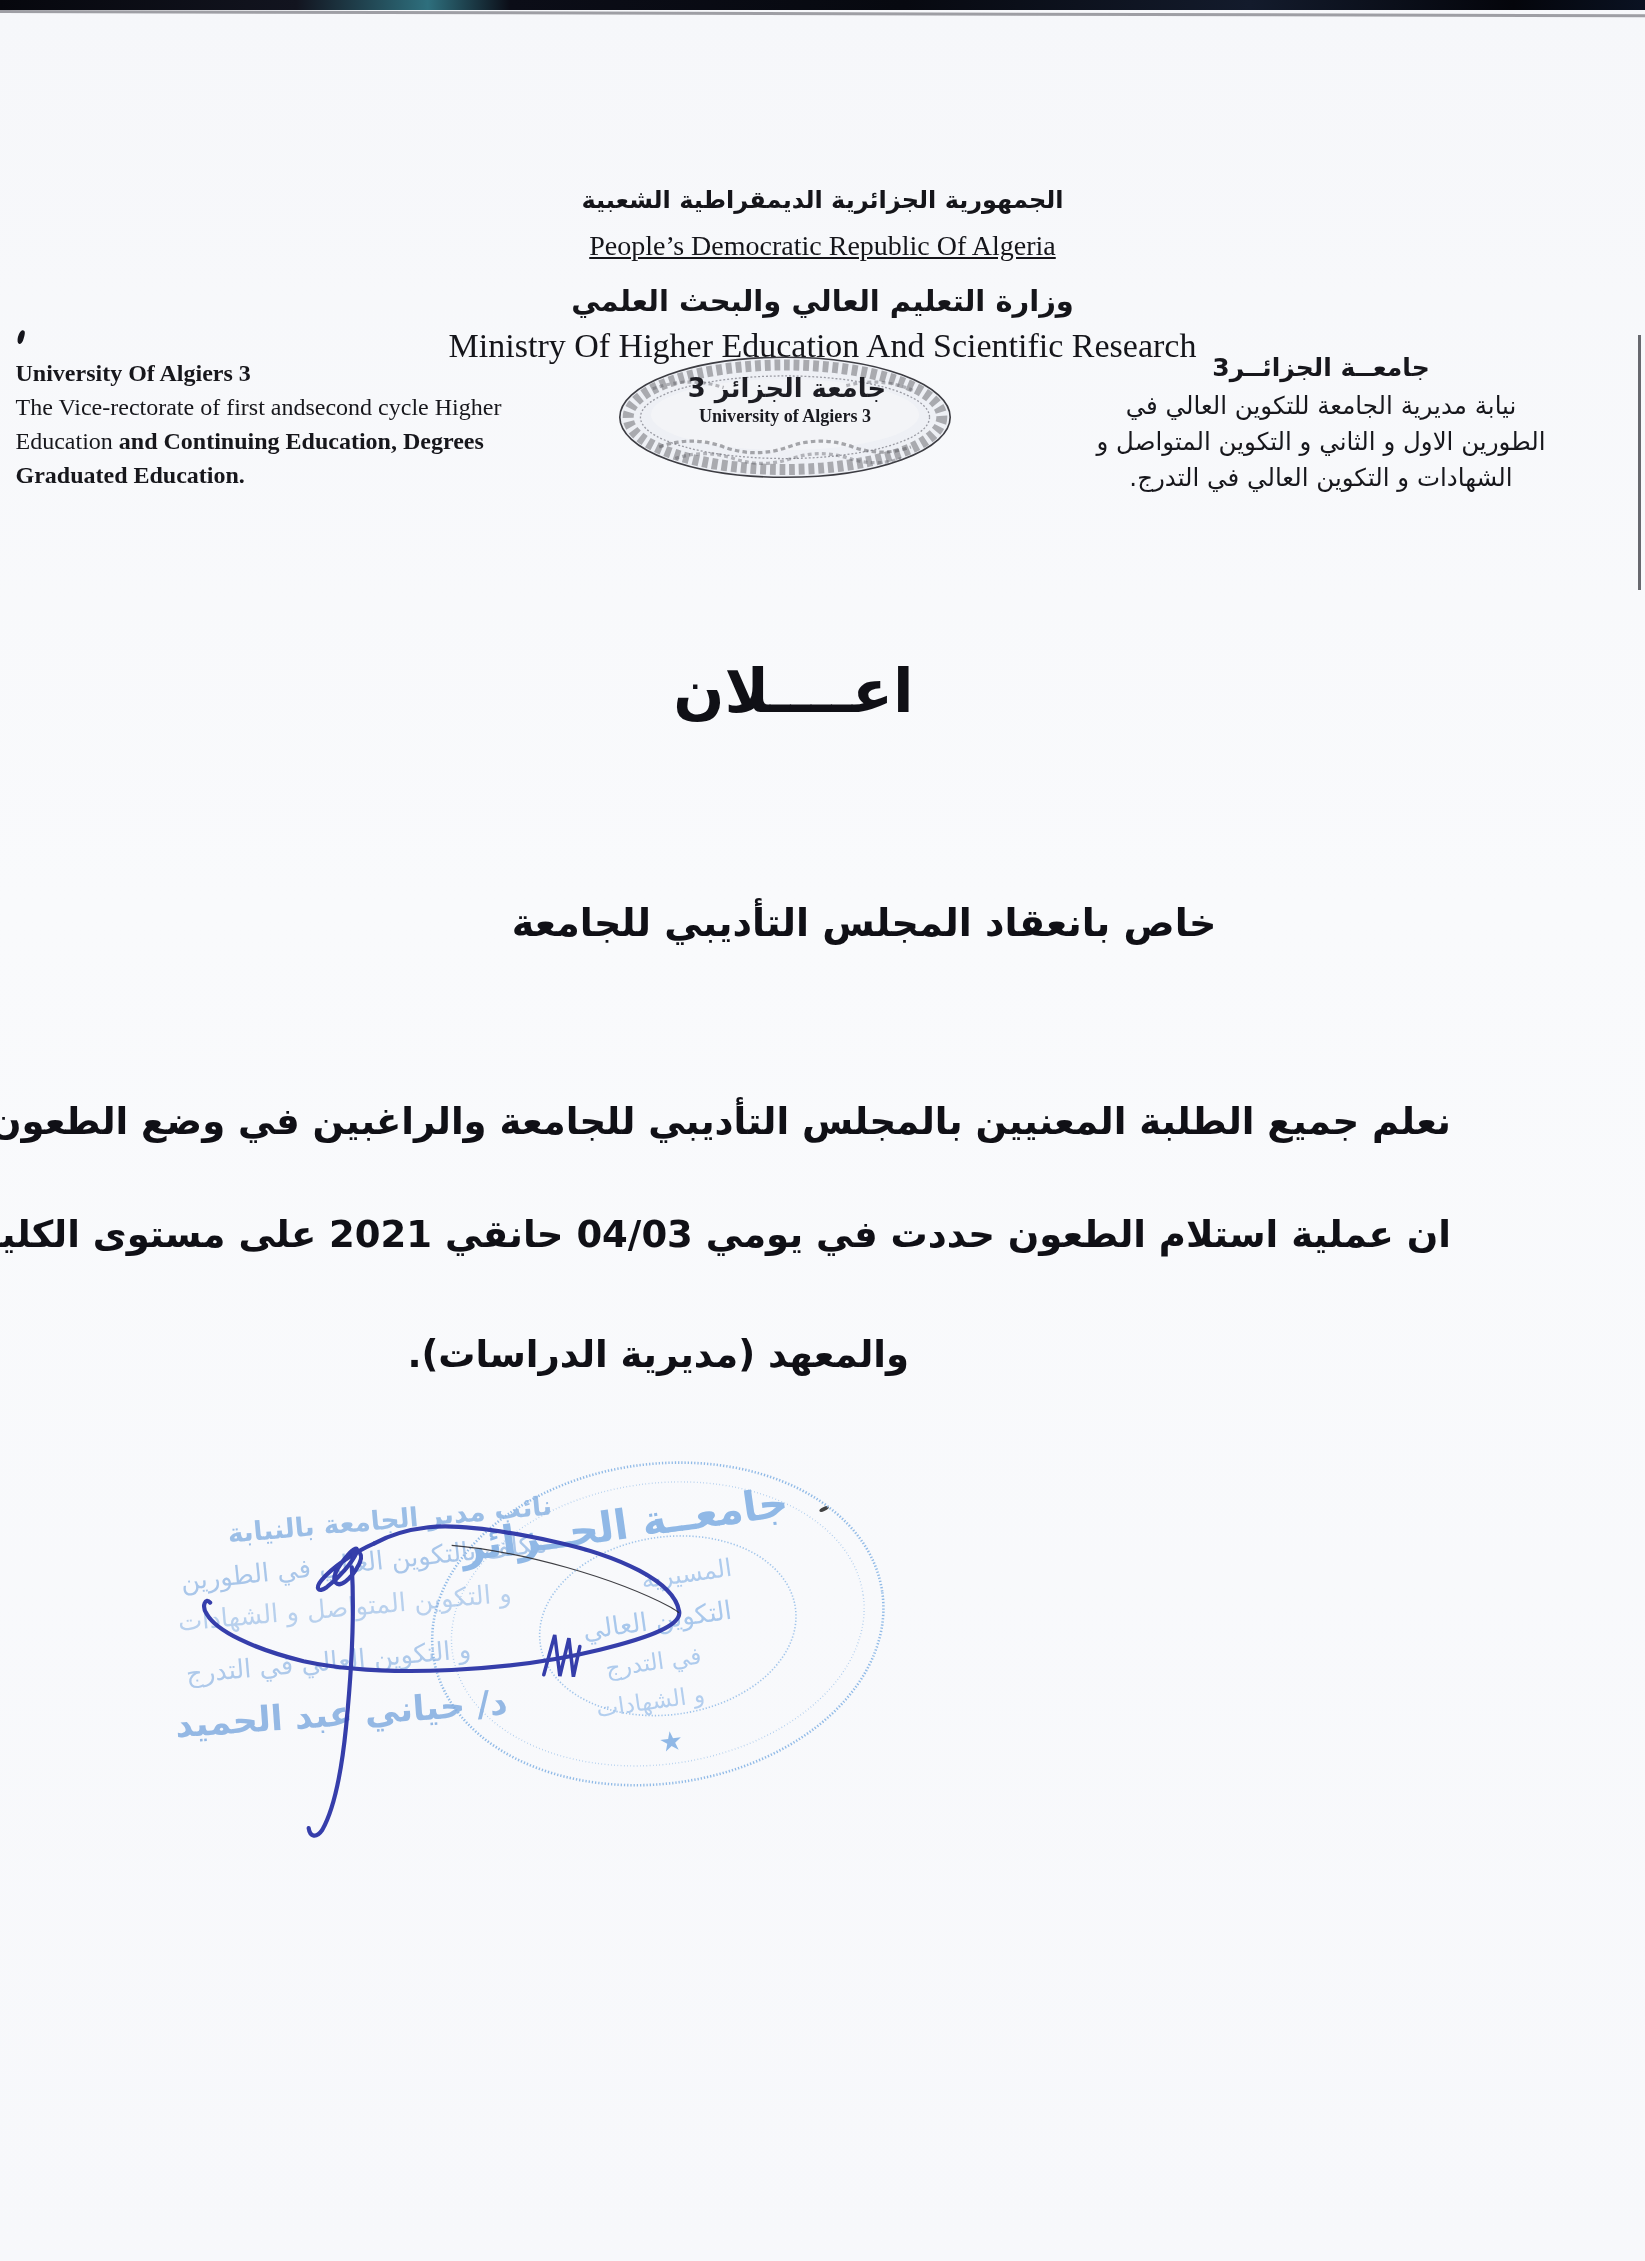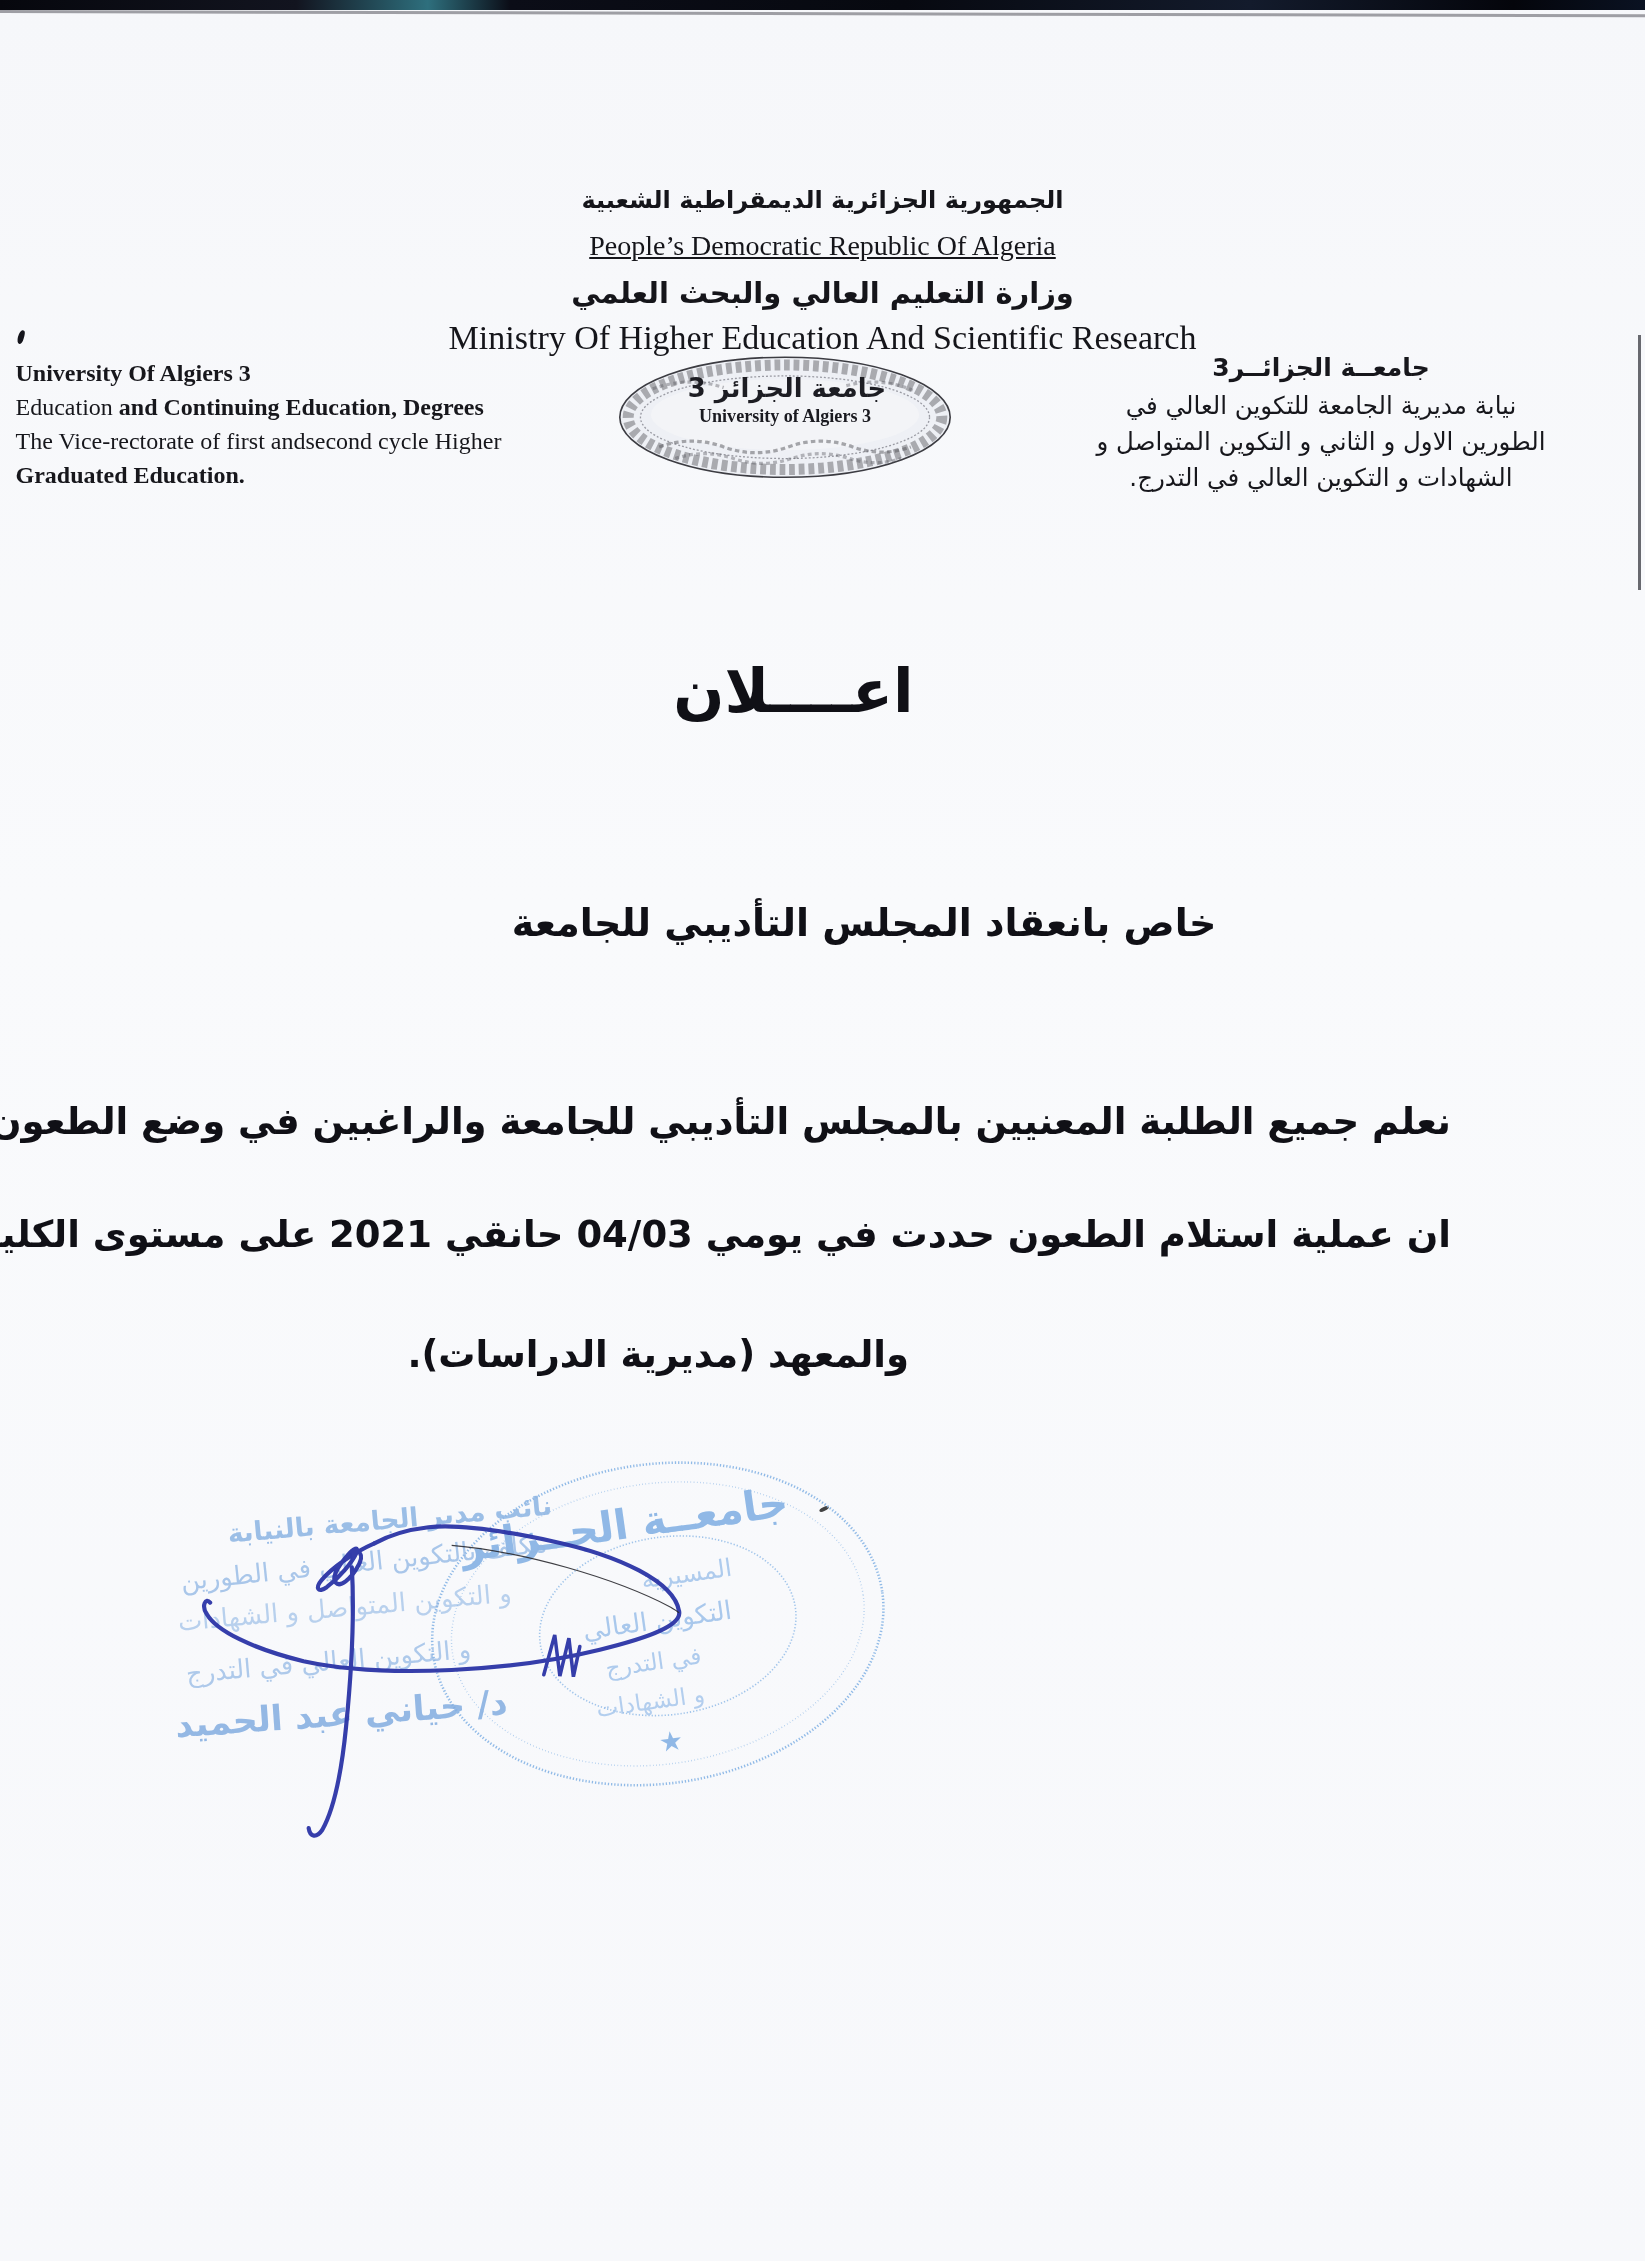--- a/index.html
+++ b/index.html
@@ -15,21 +15,21 @@
   .scan-right-line{ position:absolute; left:1638px; top:335px; width:2.6px; height:255px; background:#44454c; opacity:.8;}
   .ink-speck{ position:absolute; left:18px; top:330px; width:5.8px; height:14px; border-radius:60% 40% 50% 50%; background:#15151c; transform:rotate(14deg);}
   .ink-speck2{ position:absolute; left:819px; top:1507px; width:10.3px; height:3.9px; border-radius:50%; background:#222; transform:rotate(-25deg); opacity:.85;}
 
   .ar{ direction:rtl; }
 
   
   .doc-header{ position:absolute; top:186px; left:0; right:0; text-align:center; color:#15151a; }
   .hdr-ar1{ font-size:24px; font-weight:bold; letter-spacing:0.6px; }
   .hdr-en1{ font-family:"Liberation Serif", serif; font-size:28px; margin-top:16px;text-decoration:underline; }
-  .hdr-ar2{ font-size:29px; font-weight:bold; margin-top:14px;text-align:center; }
+  .hdr-ar2{ font-size:29px; font-weight:bold; margin-top:22px;text-align:center; }
   .hdr-en2{ font-family:"Liberation Serif", serif; font-size:34px; margin-top:9px; }
 
   
   .org-left{ position:absolute; left:15.5px; top:356px; width:567px; font-family:"Liberation Serif", serif; font-size:24px; line-height:34px; color:#17171c; }
   .org-left .b{ font-weight:bold; }
   .org-right{ position:absolute; right:34px; top:348px; width:580px; text-align:center; direction:rtl; color:#17171c; font-size:24.5px; line-height:36px; }
   .org-right .r1{ font-weight:bold; font-size:25px; line-height:40px; }
 
   .logo-svg{ position:absolute; left:614px; top:350px; }
 
@@ -58,22 +58,22 @@
 
   <header class="doc-header">
     <div class="hdr-ar1 ar">الجمهورية الجزائرية الديمقراطية الشعبية</div>
     <div class="hdr-en1">People’s Democratic Republic Of Algeria</div>
     <div class="hdr-ar2 ar">وزارة التعليم العالي والبحث العلمي</div>
     <div class="hdr-en2">Ministry Of Higher Education And Scientific Research</div>
   </header>
 
   <section class="org-left">
     <div class="b">University Of  Algiers 3</div>
+    <div>The Vice-rectorate of first andsecond cycle Higher</div>
     <div><span>Education </span><span class="b">and  Continuing Education, Degrees</span></div>
-    <div>The Vice-rectorate of first andsecond cycle Higher</div>
     <div class="b">Graduated Education.</div>
   </section>
 
   <svg class="logo-svg" width="342" height="139" viewBox="0 0 530 215">
     <ellipse cx="265" cy="104" rx="256" ry="93" fill="#eef0f5"></ellipse>
     <ellipse cx="265" cy="104" rx="256" ry="93" fill="none" stroke="#3c3c42" stroke-width="2.5"></ellipse>
     <ellipse cx="265" cy="104" rx="243" ry="81" fill="none" stroke="#55555c" stroke-width="17" stroke-dasharray="9 6" opacity="0.45"></ellipse>
     <ellipse cx="265" cy="104" rx="224" ry="64" fill="none" stroke="#60606a" stroke-width="2" stroke-dasharray="3 3" opacity="0.6"></ellipse>
     <ellipse cx="265" cy="100" rx="208" ry="55" fill="#f2f3f7" opacity="0.95"></ellipse>
     <path d="M70 150 q 50 -18 100 0 q 50 18 100 0 q 50 -18 100 0 q 45 16 90 0" fill="none" stroke="#55555c" stroke-width="5" stroke-dasharray="7 5" opacity="0.5"></path>

